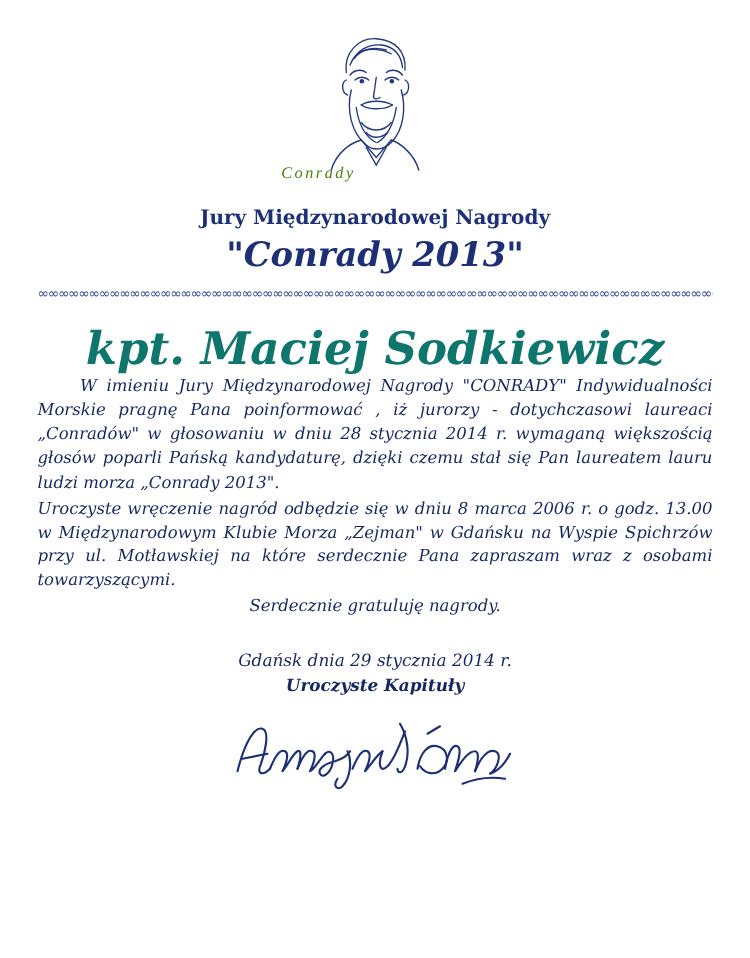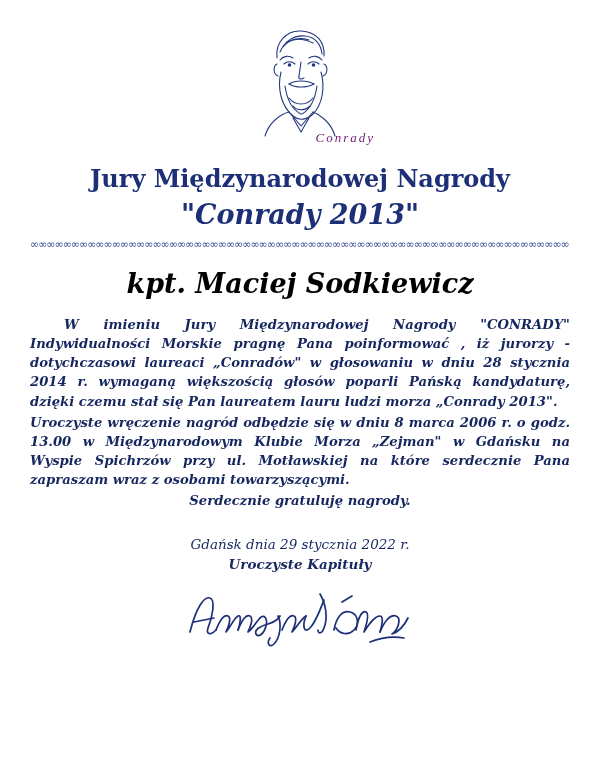--- a/index.html
+++ b/index.html
@@ -33,45 +33,45 @@
     position: relative;
     width: 150px;
     height: 140px;
   }
   .logo svg { display: block; }
   .logo-text {
     position: absolute;
     left: 0;
     right: 0;
     bottom: 8px;
-    text-align: right;
+    text-align: left;
     font-family: "Liberation Serif", serif;
     font-size: 13px;
     letter-spacing: 2px;
-    color: #701a75;
+    color: #4d7c0f;
     font-style: italic;
   }
 
   
   .title {
     text-align: center;
     font-family: "DejaVu Serif", serif;
     font-weight: bold;
     font-size: 45px;
     letter-spacing: 0.5px;
     color: #1c2f77;
     margin-top: 6px;
     line-height: 1.05;
     text-shadow: 1px 1px 0 #9aa6d0;
   }
   .subtitle1 {
     text-align: center;
     font-family: "DejaVu Serif", serif;
     font-weight: bold;
-    font-size: 24px;
+    font-size: 16px;
     color: #1c2f77;
     margin-top: 10px;
   }
   .subtitle2 {
     text-align: center;
     font-family: "DejaVu Serif", serif;
     font-weight: bold;
     font-style: italic;
     font-size: 27px;
     color: #1c2f77;
@@ -97,30 +97,29 @@
     white-space: nowrap;
     height: 16px;
     font-family: "DejaVu Sans", sans-serif;
   }
 
   .recipient {
     text-align: center;
     font-family: "DejaVu Serif", serif;
     font-weight: bold;
     font-style: italic;
-    font-size: 27px;
-    color: #000000;
+    font-size: 36px;
+    color: #0f766e;
     margin-top: 14px;
   }
 
   
   .body-text {
-    margin-top: 16px;
-    font-family: "DejaVu Serif", serif;
-    font-weight: bold;
+    font-family: "DejaVu Serif", serif;
+    font-weight: normal;
     font-style: italic;
     font-size: 13.2px;
     line-height: 1.45;
     color: #16275f;
     text-align: justify;
   }
   .body-text p {
     margin: 0 0 2px 0;
   }
   .para-indent {
@@ -210,21 +209,21 @@
 
   <div class="recipient">kpt. Maciej Sodkiewicz</div>
 
   <div class="body-text">
     <p class="para-indent">W imieniu Jury Międzynarodowej Nagrody "CONRADY" Indywidualności Morskie pragnę Pana  poinformować , iż jurorzy - dotychczasowi laureaci „Conradów" w głosowaniu w dniu 28 stycznia 2014 r. wymaganą większością  głosów poparli Pańską kandydaturę, dzięki czemu stał się Pan laureatem lauru ludzi morza „Conrady 2013".</p>
     <p>Uroczyste wręczenie nagród odbędzie się w dniu 8 marca 2006 r. o godz. 13.00 w Międzynarodowym Klubie Morza „Zejman" w Gdańsku na Wyspie Spichrzów przy ul. Motławskiej na które serdecznie Pana zapraszam wraz z osobami towarzyszącymi.</p>
     <p class="center-line">Serdecznie gratuluję nagrody.</p>
   </div>
 
   <div class="footer">
-    <div class="place">Gdańsk dnia 29 stycznia  2022 r.</div>
+    <div class="place">Gdańsk dnia 29 stycznia  2014 r.</div>
     <div class="role">Uroczyste Kapituły</div>
     <div class="signature">
       <svg width="260" height="64" viewBox="0 0 260 64" aria-hidden="true">
         <g fill="none" stroke="#1c2f77" stroke-width="1.7" stroke-linecap="round" stroke-linejoin="round">
           <path d="M20 48 C26 24, 34 12, 40 14 C46 16, 42 34, 38 44 C36 50, 40 52, 46 46"></path>
           <path d="M24 38 L44 34"></path>
           <path d="M46 46 C50 36, 54 30, 58 32 C62 34, 58 44, 56 48 C60 44, 64 34, 68 32 C72 30, 70 40, 68 46"></path>
           <path d="M68 46 C72 36, 76 30, 80 32 C84 34, 80 44, 78 48 C82 46, 86 38, 90 34"></path>
           <path d="M90 34 C94 30, 98 34, 96 42 C94 50, 88 54, 86 50 C84 46, 90 42, 98 40 C104 38, 108 36, 110 32"></path>
           <path d="M108 32 C112 40, 110 54, 104 60 C100 64, 96 60, 100 54"></path>

